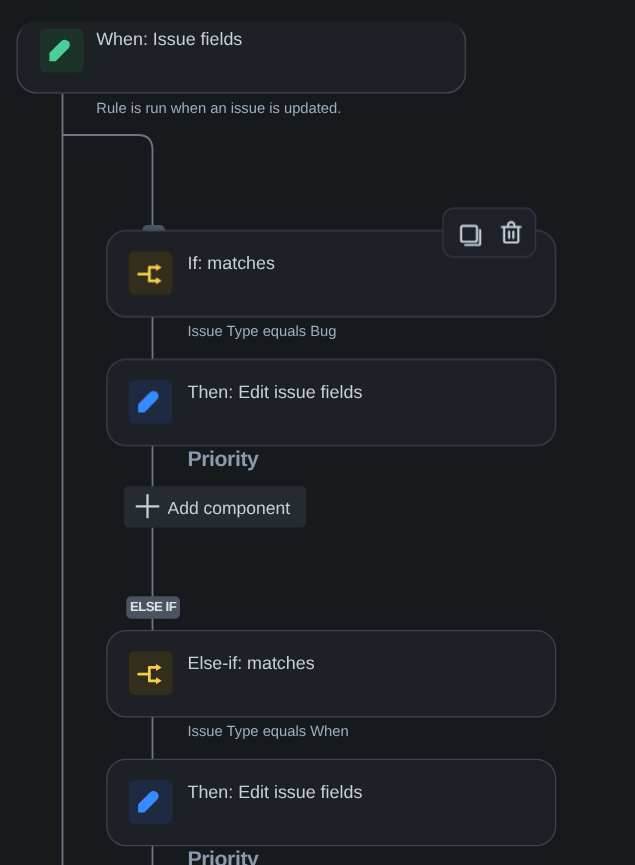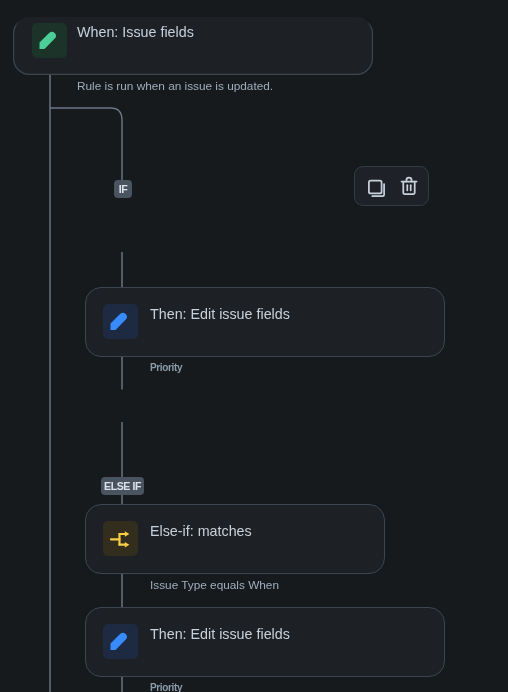--- a/index.html
+++ b/index.html
@@ -26,21 +26,21 @@
   .icon-box {
     position: absolute;
     width: 35px; height: 35px;
     border-radius: 5px;
     display: flex; align-items: center; justify-content: center;
   }
   .texts { position: absolute; }
   .texts > div { position: absolute; left:0; transform: translateZ(0); }
   .ttl { font-size: 14.3px; color: #C7D1DB; line-height: 14px; white-space: nowrap; top:0; }
   .sub { font-size: 11.8px; color: #9FADBC; line-height: 12px; white-space: nowrap; top:20px;margin-top:35px; }
-  .sub.bold { font-weight: bold; color: #8C9BAC; letter-spacing: -0.35px; font-size: 10px; }
+  .sub.bold { font-weight: bold; color: #8C9BAC; letter-spacing: -0.35px; font-size: 17px; }
 
   
   .chip {
     position: absolute;
     box-sizing: border-box;
     background: #4A5360;
     color: #DCE3EB;
     border-radius: 4px;
     font-size: 10.6px;
     font-weight: 600;
@@ -112,72 +112,96 @@
     <div class="texts" style="left:64px; top:8px;">
       <div class="ttl">When: Issue fields</div>
       <div class="sub">Rule is run when an issue is updated.</div>
     </div>
   </div>
 
   <div class="chip" style="left:114px; top:133px; width:18px; height:18px;margin-top:47px;">
     <span>IF</span>
   </div>
 
-
-  <div class="toolbar" style="left:354px; top:166px; width:75px; height:40px;">
-    <div class="tbtn" style="left:12px; top:12px;">
-      <svg width="20" height="20" viewBox="0 0 20 20">
-        <path d="M5.2 17.0 h10.6 a1.3 1.3 0 0 0 1.3 -1.3 V5.0" fill="none" stroke="#C7D1DB" stroke-width="1.75" stroke-linecap="round" stroke-linejoin="round"></path>
-        <rect x="1.9" y="1.7" width="12.7" height="12.7" rx="1.7" fill="none" stroke="#C7D1DB" stroke-width="1.75"></rect>
-      </svg>
-    </div>
-    <div class="tbtn" style="left:44px; top:9px;">
-      <svg width="20" height="20" viewBox="0 0 20 20">
-        <g fill="none" stroke="#C7D1DB" stroke-width="1.75" stroke-linecap="round" stroke-linejoin="round">
-          <path d="M2.5 5.6 H17.5"></path>
-          <path d="M7.4 5.6 V4.3 a2.6 2.6 0 0 1 5.2 0 V5.6"></path>
-          <path d="M4.3 5.6 V16.8 a1.2 1.2 0 0 0 1.2 1.2 H14.5 a1.2 1.2 0 0 0 1.2 -1.2 V5.6"></path>
-          <path d="M8.3 9.2 V14.3"></path>
-          <path d="M11.7 9.2 V14.3"></path>
-        </g>
-      </svg>
-    </div>
-  </div>
-
-  <div class="card" style="left:85px; top:286.5px; width:360px; height:70px;">
-    <div class="icon-box" style="background:#1E2A42; left:17px; top:16px;">
-      <svg width="35" height="35" viewBox="0 0 35 35">
-        <path d="M7.50 19.47 L7.50 25.90 L12.53 25.90 L22.81 15.61 A4.05 4.05 0 0 0 17.09 9.89 Z" fill="#388BFF"></path>
-      </svg>
-    </div>
-    <div class="texts" style="left:64px; top:19px;">
-      <div class="ttl">Then: Edit issue fields</div>
-      <div class="sub bold">Priority</div>
-    </div>
-  </div>
-
-
-  <div class="chip" style="left:101px; top:453px; width:43px; height:18px;margin-top:24px;">
-    <span>ELSE IF</span>
-  </div>
-
-  <div class="card" style="left:85px; top:503.5px; width:300px; height:70px;">
+  <div class="card" style="left:85px; top:183.5px; width:360px; height:70px;">
     <div class="icon-box" style="background:#332D1D; left:17px; top:16px;">
       <svg width="35" height="35" viewBox="0 0 34 34">
         <g fill="none" stroke="#F5CD47" stroke-width="2.1" stroke-linecap="round" stroke-linejoin="round">
           <path d="M7.7 17.8 H16"></path>
             <path d="M16 12.6 V23"></path>
             <path d="M16 12.6 H21.2"></path>
             <path d="M16 23 H21.2"></path>
         </g>
         <path d="M21.2 9.9 L25.6 12.6 L21.2 15.3 Z" fill="#F5CD47"></path>
         <path d="M21.2 20.3 L25.6 23 L21.2 25.7 Z" fill="#F5CD47"></path>
       </svg>
     </div>
     <div class="texts" style="left:64px; top:19px;">
+      <div class="ttl">If: matches</div>
+      <div class="sub">Issue Type equals Bug</div>
+    </div>
+  </div>
+
+  <div class="toolbar" style="left:354px; top:166px; width:75px; height:40px;">
+    <div class="tbtn" style="left:12px; top:12px;">
+      <svg width="20" height="20" viewBox="0 0 20 20">
+        <path d="M5.2 17.0 h10.6 a1.3 1.3 0 0 0 1.3 -1.3 V5.0" fill="none" stroke="#C7D1DB" stroke-width="1.75" stroke-linecap="round" stroke-linejoin="round"></path>
+        <rect x="1.9" y="1.7" width="12.7" height="12.7" rx="1.7" fill="none" stroke="#C7D1DB" stroke-width="1.75"></rect>
+      </svg>
+    </div>
+    <div class="tbtn" style="left:44px; top:9px;">
+      <svg width="20" height="20" viewBox="0 0 20 20">
+        <g fill="none" stroke="#C7D1DB" stroke-width="1.75" stroke-linecap="round" stroke-linejoin="round">
+          <path d="M2.5 5.6 H17.5"></path>
+          <path d="M7.4 5.6 V4.3 a2.6 2.6 0 0 1 5.2 0 V5.6"></path>
+          <path d="M4.3 5.6 V16.8 a1.2 1.2 0 0 0 1.2 1.2 H14.5 a1.2 1.2 0 0 0 1.2 -1.2 V5.6"></path>
+          <path d="M8.3 9.2 V14.3"></path>
+          <path d="M11.7 9.2 V14.3"></path>
+        </g>
+      </svg>
+    </div>
+  </div>
+
+  <div class="card" style="left:85px; top:286.5px; width:360px; height:70px;">
+    <div class="icon-box" style="background:#1E2A42; left:17px; top:16px;">
+      <svg width="35" height="35" viewBox="0 0 35 35">
+        <path d="M7.50 19.47 L7.50 25.90 L12.53 25.90 L22.81 15.61 A4.05 4.05 0 0 0 17.09 9.89 Z" fill="#388BFF"></path>
+      </svg>
+    </div>
+    <div class="texts" style="left:64px; top:19px;">
+      <div class="ttl">Then: Edit issue fields</div>
+      <div class="sub bold">Priority</div>
+    </div>
+  </div>
+
+  <div class="addbtn" style="left:99px; top:389px; width:146px; height:33px;">
+    <svg width="20" height="20" viewBox="0 0 20 20" style="position:absolute; left:9px; top:6px;">
+      <path d="M10 0.4 V19.6 M0.6 10 H19.4" stroke="#C7D1DB" stroke-width="1.8"></path>
+    </svg>
+    <span style="position:absolute; left:35px; top:9px;">Add component</span>
+  </div>
+
+  <div class="chip" style="left:101px; top:453px; width:43px; height:18px;margin-top:24px;">
+    <span>ELSE IF</span>
+  </div>
+
+  <div class="card" style="left:85px; top:503.5px; width:360px; height:70px;">
+    <div class="icon-box" style="background:#332D1D; left:17px; top:16px;">
+      <svg width="35" height="35" viewBox="0 0 34 34">
+        <g fill="none" stroke="#F5CD47" stroke-width="2.1" stroke-linecap="round" stroke-linejoin="round">
+          <path d="M7.7 17.8 H16"></path>
+            <path d="M16 12.6 V23"></path>
+            <path d="M16 12.6 H21.2"></path>
+            <path d="M16 23 H21.2"></path>
+        </g>
+        <path d="M21.2 9.9 L25.6 12.6 L21.2 15.3 Z" fill="#F5CD47"></path>
+        <path d="M21.2 20.3 L25.6 23 L21.2 25.7 Z" fill="#F5CD47"></path>
+      </svg>
+    </div>
+    <div class="texts" style="left:64px; top:19px;">
       <div class="ttl">Else-if: matches</div>
       <div class="sub">Issue Type equals When</div>
     </div>
   </div>
 
   <div class="card" style="left:85px; top:606.5px; width:360px; height:70px;">
     <div class="icon-box" style="background:#1E2A42; left:17px; top:16px;">
       <svg width="35" height="35" viewBox="0 0 35 35">
         <path d="M7.50 19.47 L7.50 25.90 L12.53 25.90 L22.81 15.61 A4.05 4.05 0 0 0 17.09 9.89 Z" fill="#388BFF"></path>
       </svg>

